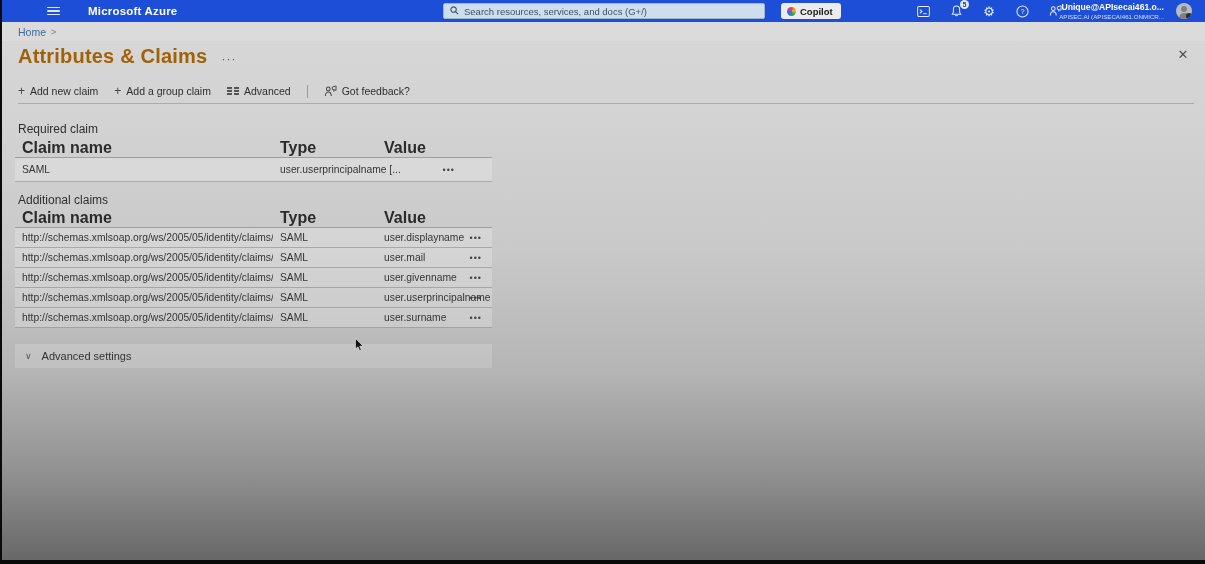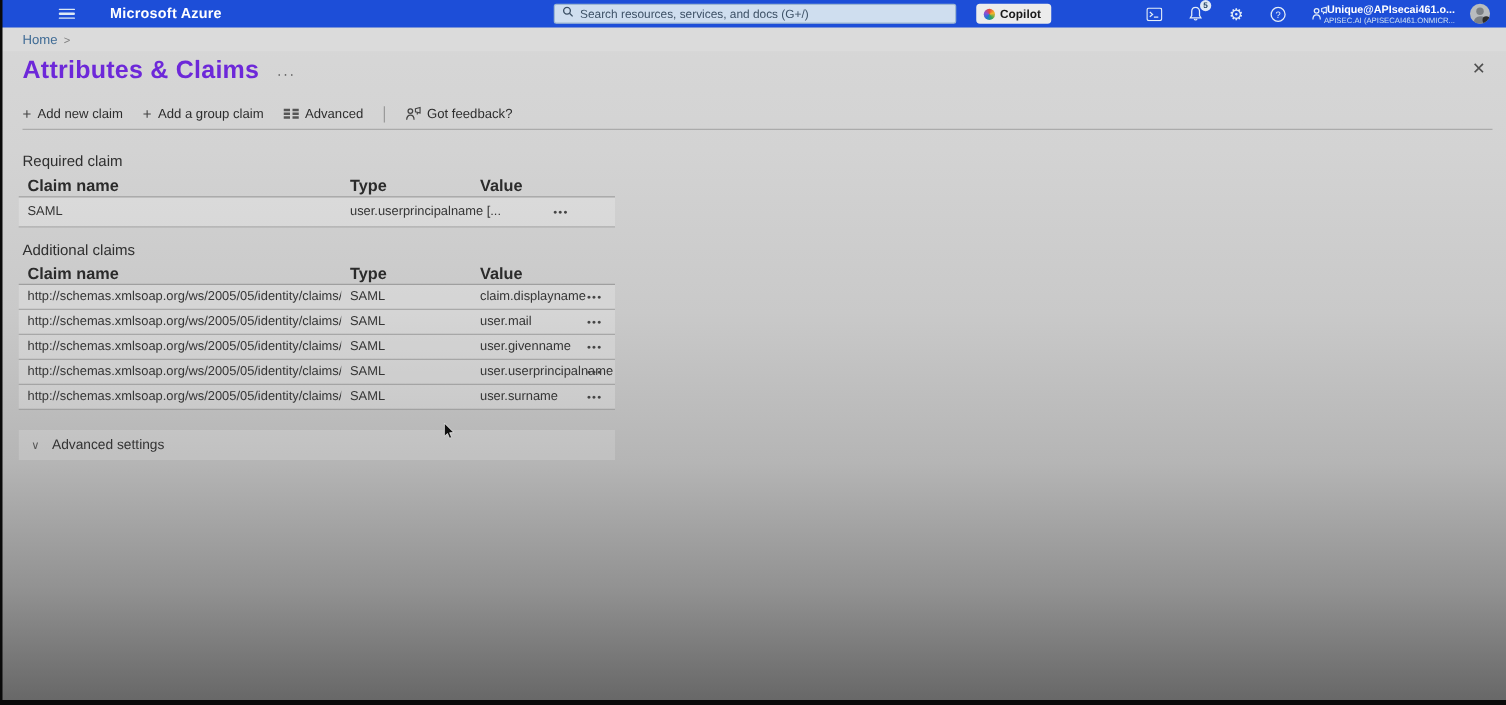--- a/index.html
+++ b/index.html
@@ -37,40 +37,40 @@
   .avatar .body { position:absolute; left:2.5px; top:9.5px; width:11px; height:7px; border-radius:5px 5px 0 0; background:#7d8185; }
   .avatar .lock { position:absolute; right:0; bottom:0; width:6px; height:6px; border-radius:50%; background:#2d2d2d; color:#f5d34c; font-size:4px; line-height:6px; text-align:center; }
 
   
   .breadcrumb { position:absolute; left:0; top:22px; width:1205px; height:19px; background:rgba(255,255,255,0.12); display:flex; align-items:center; padding-left:18px; gap:5px; font-size:10.5px; }
   .bc-link { color:#3f6b95; cursor:pointer; }
   .bc-sep { color:#7a7a7a; font-size:9px; }
 
   
   .title-row { position:absolute; left:18px; top:45px; display:flex; align-items:center; gap:14px; }
-  .page-title { font-size:20px; font-weight:bold; color:#6d28d9; letter-spacing:.2px; }
+  .page-title { font-size:20px; font-weight:bold; color:#a16207; letter-spacing:.2px; }
   .title-menu { color:#5c5c5c; font-size:12px; letter-spacing:1px; cursor:pointer; padding-top:4px; }
   .close-btn { position:absolute; left:1174px; top:46px; width:18px; height:18px; color:#4f4f4f; font-size:13px; line-height:18px; text-align:center; cursor:pointer; }
 
   
   .toolbar { position:absolute; left:18px; top:84px; display:flex; align-items:center; gap:16px; font-size:10.5px; color:#2e2e2e; }
   .tbar-btn { display:flex; align-items:center; gap:5px; cursor:pointer; white-space:nowrap; }
   .plus { font-size:12px; color:#444; font-weight:normal; }
   .cols-ic { display:flex; gap:2px; }
   .cols-ic span { display:flex; flex-direction:column; gap:1.5px; }
   .cols-ic i { display:block; width:5px; height:1.5px; background:#555; }
   .tbar-div { width:1px; height:13px; background:#9a9a9a; }
   .fb-ic svg { display:block; }
   .toolbar-rule { position:absolute; left:18px; top:103px; width:1176px; height:1px; background:#ababab; }
 
   
   .section-label { position:absolute; left:18px; font-size:12px; color:#2f2f2f; }
   .claims-table { position:absolute; left:15px; width:477px; font-size:10.3px; }
   .trow { display:grid; grid-template-columns:258px 104px 88px 1fr; align-items:center; }
-  .thead { height:19px; font-weight:bold; color:#2b2b2b; border-bottom:1px solid #9f9f9f; font-size:13px; }
+  .thead { height:19px; font-weight:bold; color:#2b2b2b; border-bottom:1px solid #9f9f9f; font-size:16px; }
   .tdata { height:20px; background:rgba(255,255,255,0.22); border-bottom:1px solid rgba(90,90,90,0.35); color:#353535; }
   .cell { padding-left:7px; white-space:nowrap; overflow:hidden; }
   .cell-val { overflow:visible; }
   .row-menu { text-align:right; padding-right:10px; color:#444; letter-spacing:1px; font-size:9px; cursor:pointer; }
   .req-table { top:139px; }
   .req-table .tdata { height:24px; }
   .add-table { top:209px; }
 
   
   .advanced { position:absolute; left:15px; top:344px; width:477px; height:24px; background:rgba(255,255,255,0.16); display:flex; align-items:center; gap:10px; padding-left:10px; font-size:11px; color:#333; cursor:pointer; }
@@ -221,21 +221,21 @@
   <div class="trow thead">
     <div class="cell">Claim name</div>
     <div class="cell">Type</div>
     <div class="cell">Value</div>
     <div></div>
   </div>
   <div id="add-rows">
       <div class="trow tdata">
         <div class="cell">http://schemas.xmlsoap.org/ws/2005/05/identity/claims/displayN...</div>
         <div class="cell">SAML</div>
-        <div class="cell cell-val">claim.displayname</div>
+        <div class="cell cell-val">user.displayname</div>
         <div class="row-menu">•••</div>
       </div>
       <div class="trow tdata">
         <div class="cell">http://schemas.xmlsoap.org/ws/2005/05/identity/claims/emailadd...</div>
         <div class="cell">SAML</div>
         <div class="cell cell-val">user.mail</div>
         <div class="row-menu">•••</div>
       </div>
       <div class="trow tdata">
         <div class="cell">http://schemas.xmlsoap.org/ws/2005/05/identity/claims/givenname</div>

